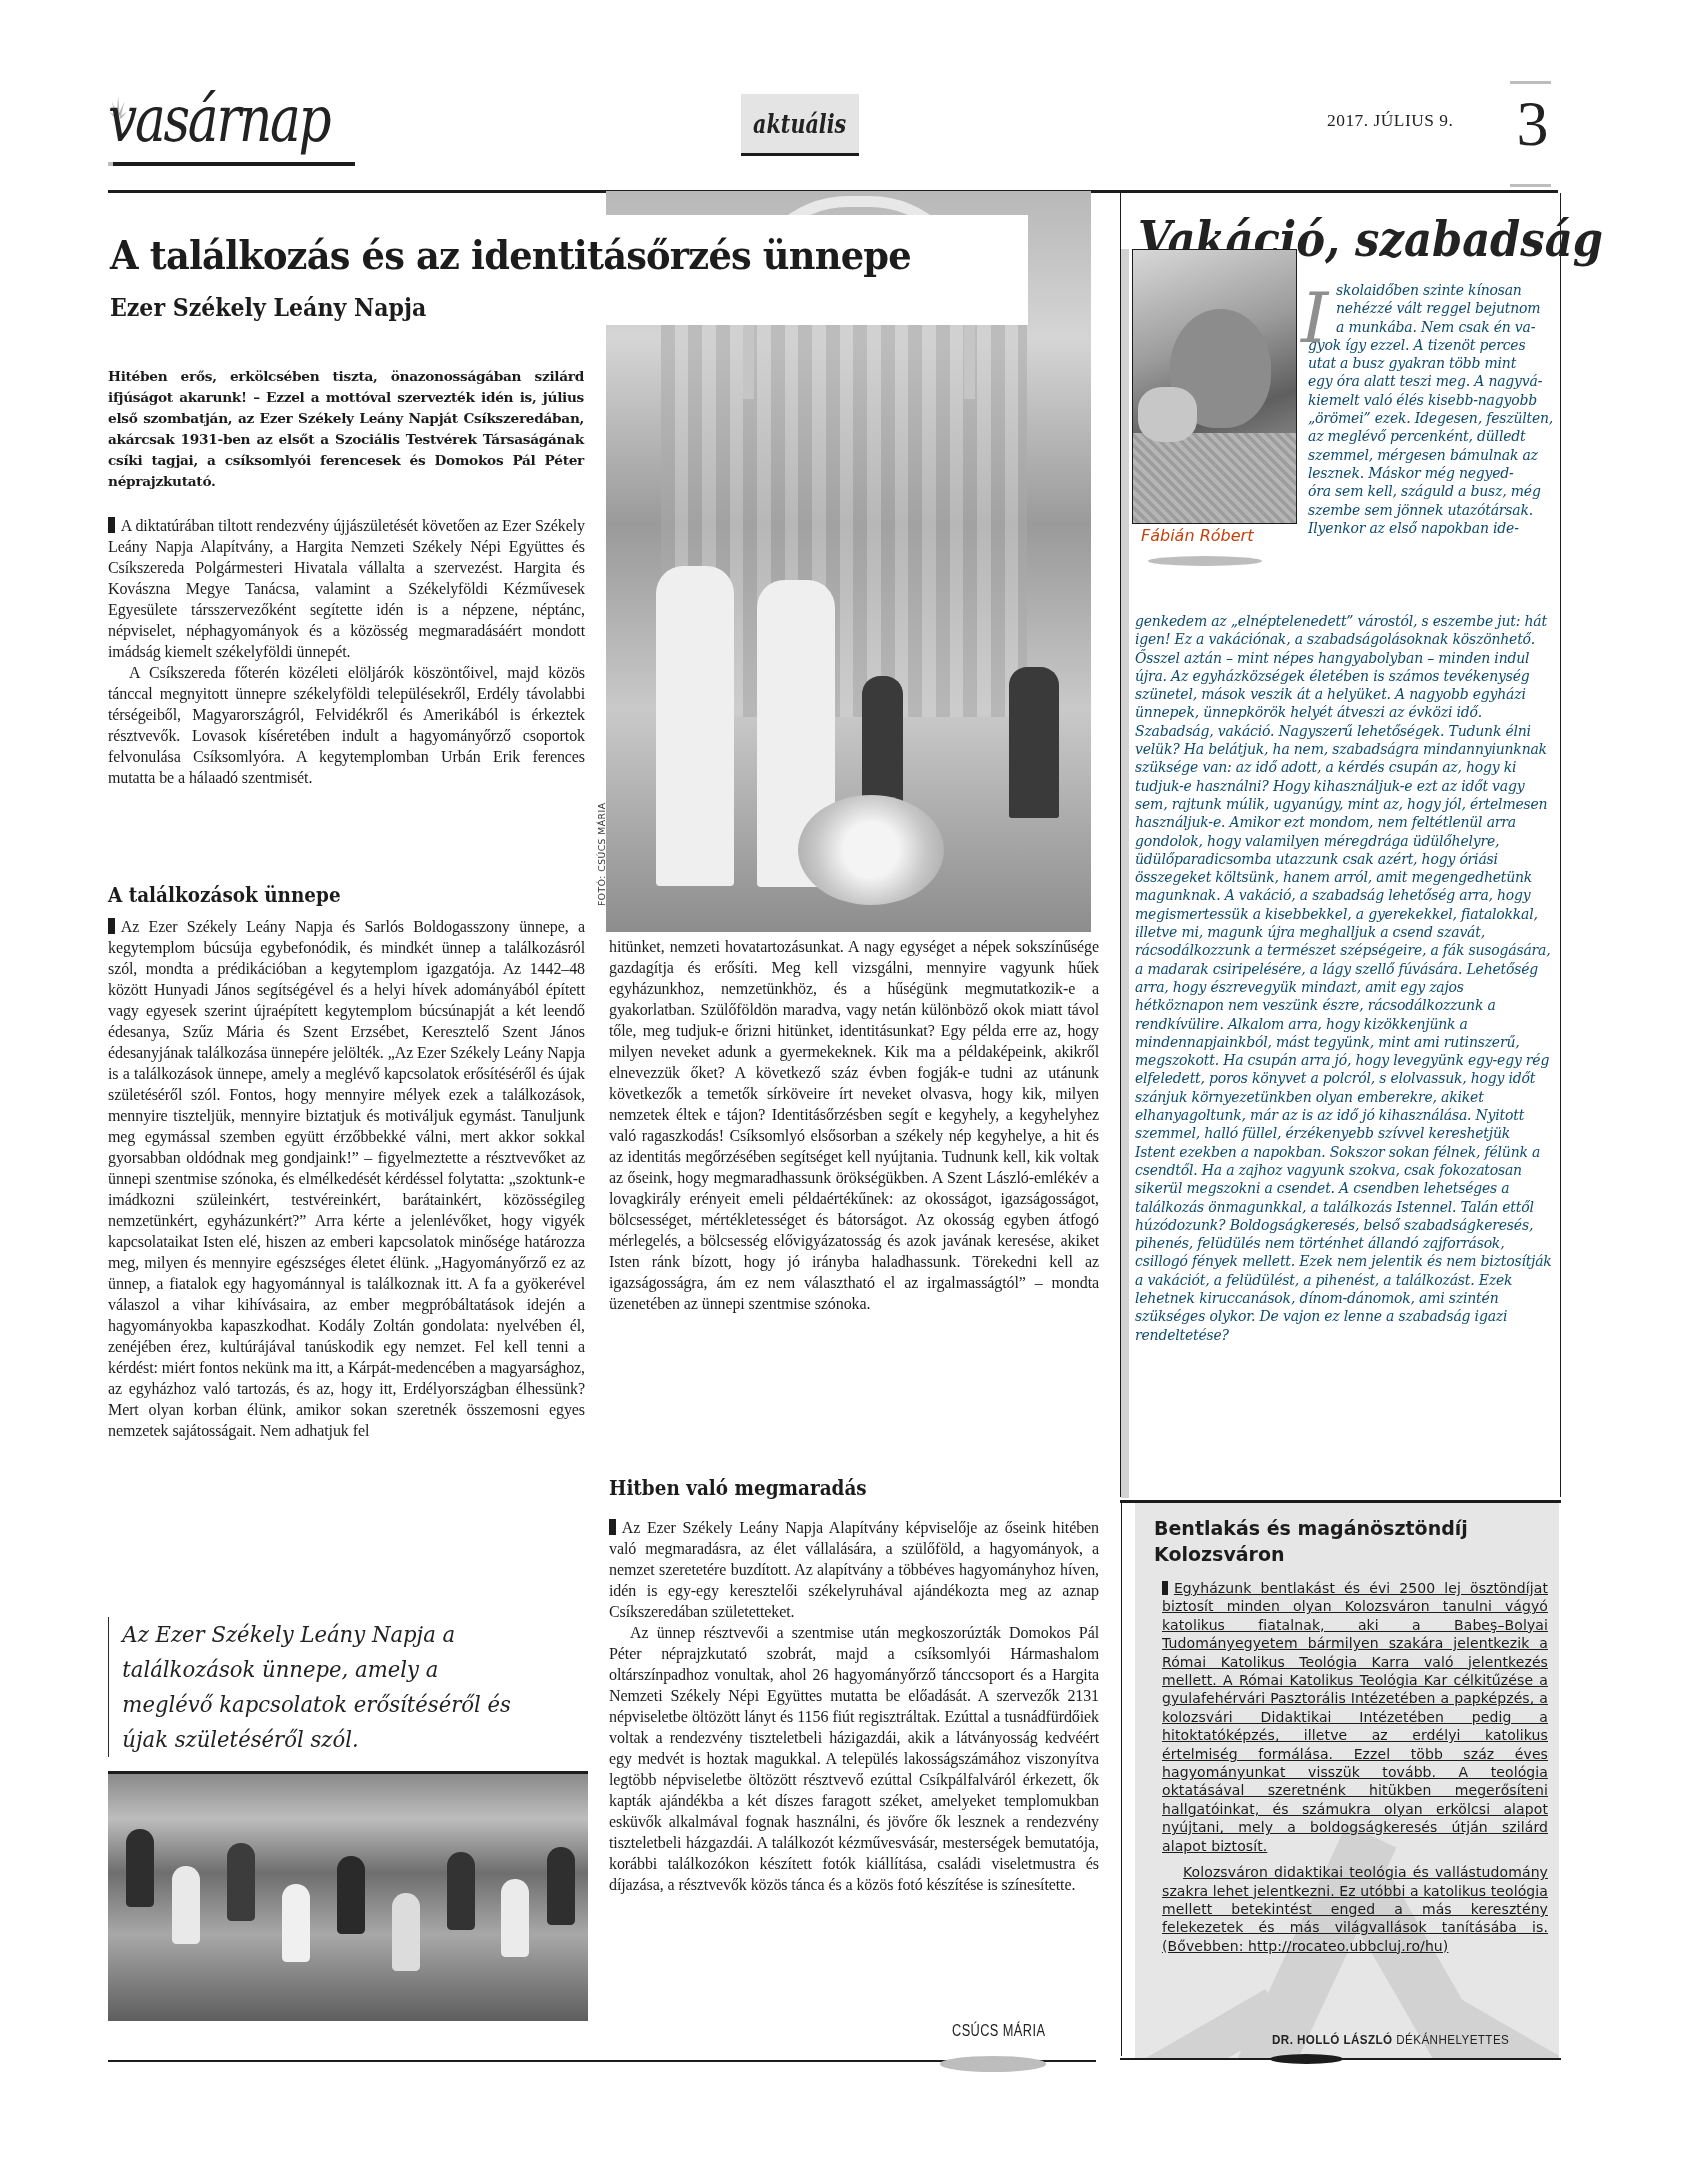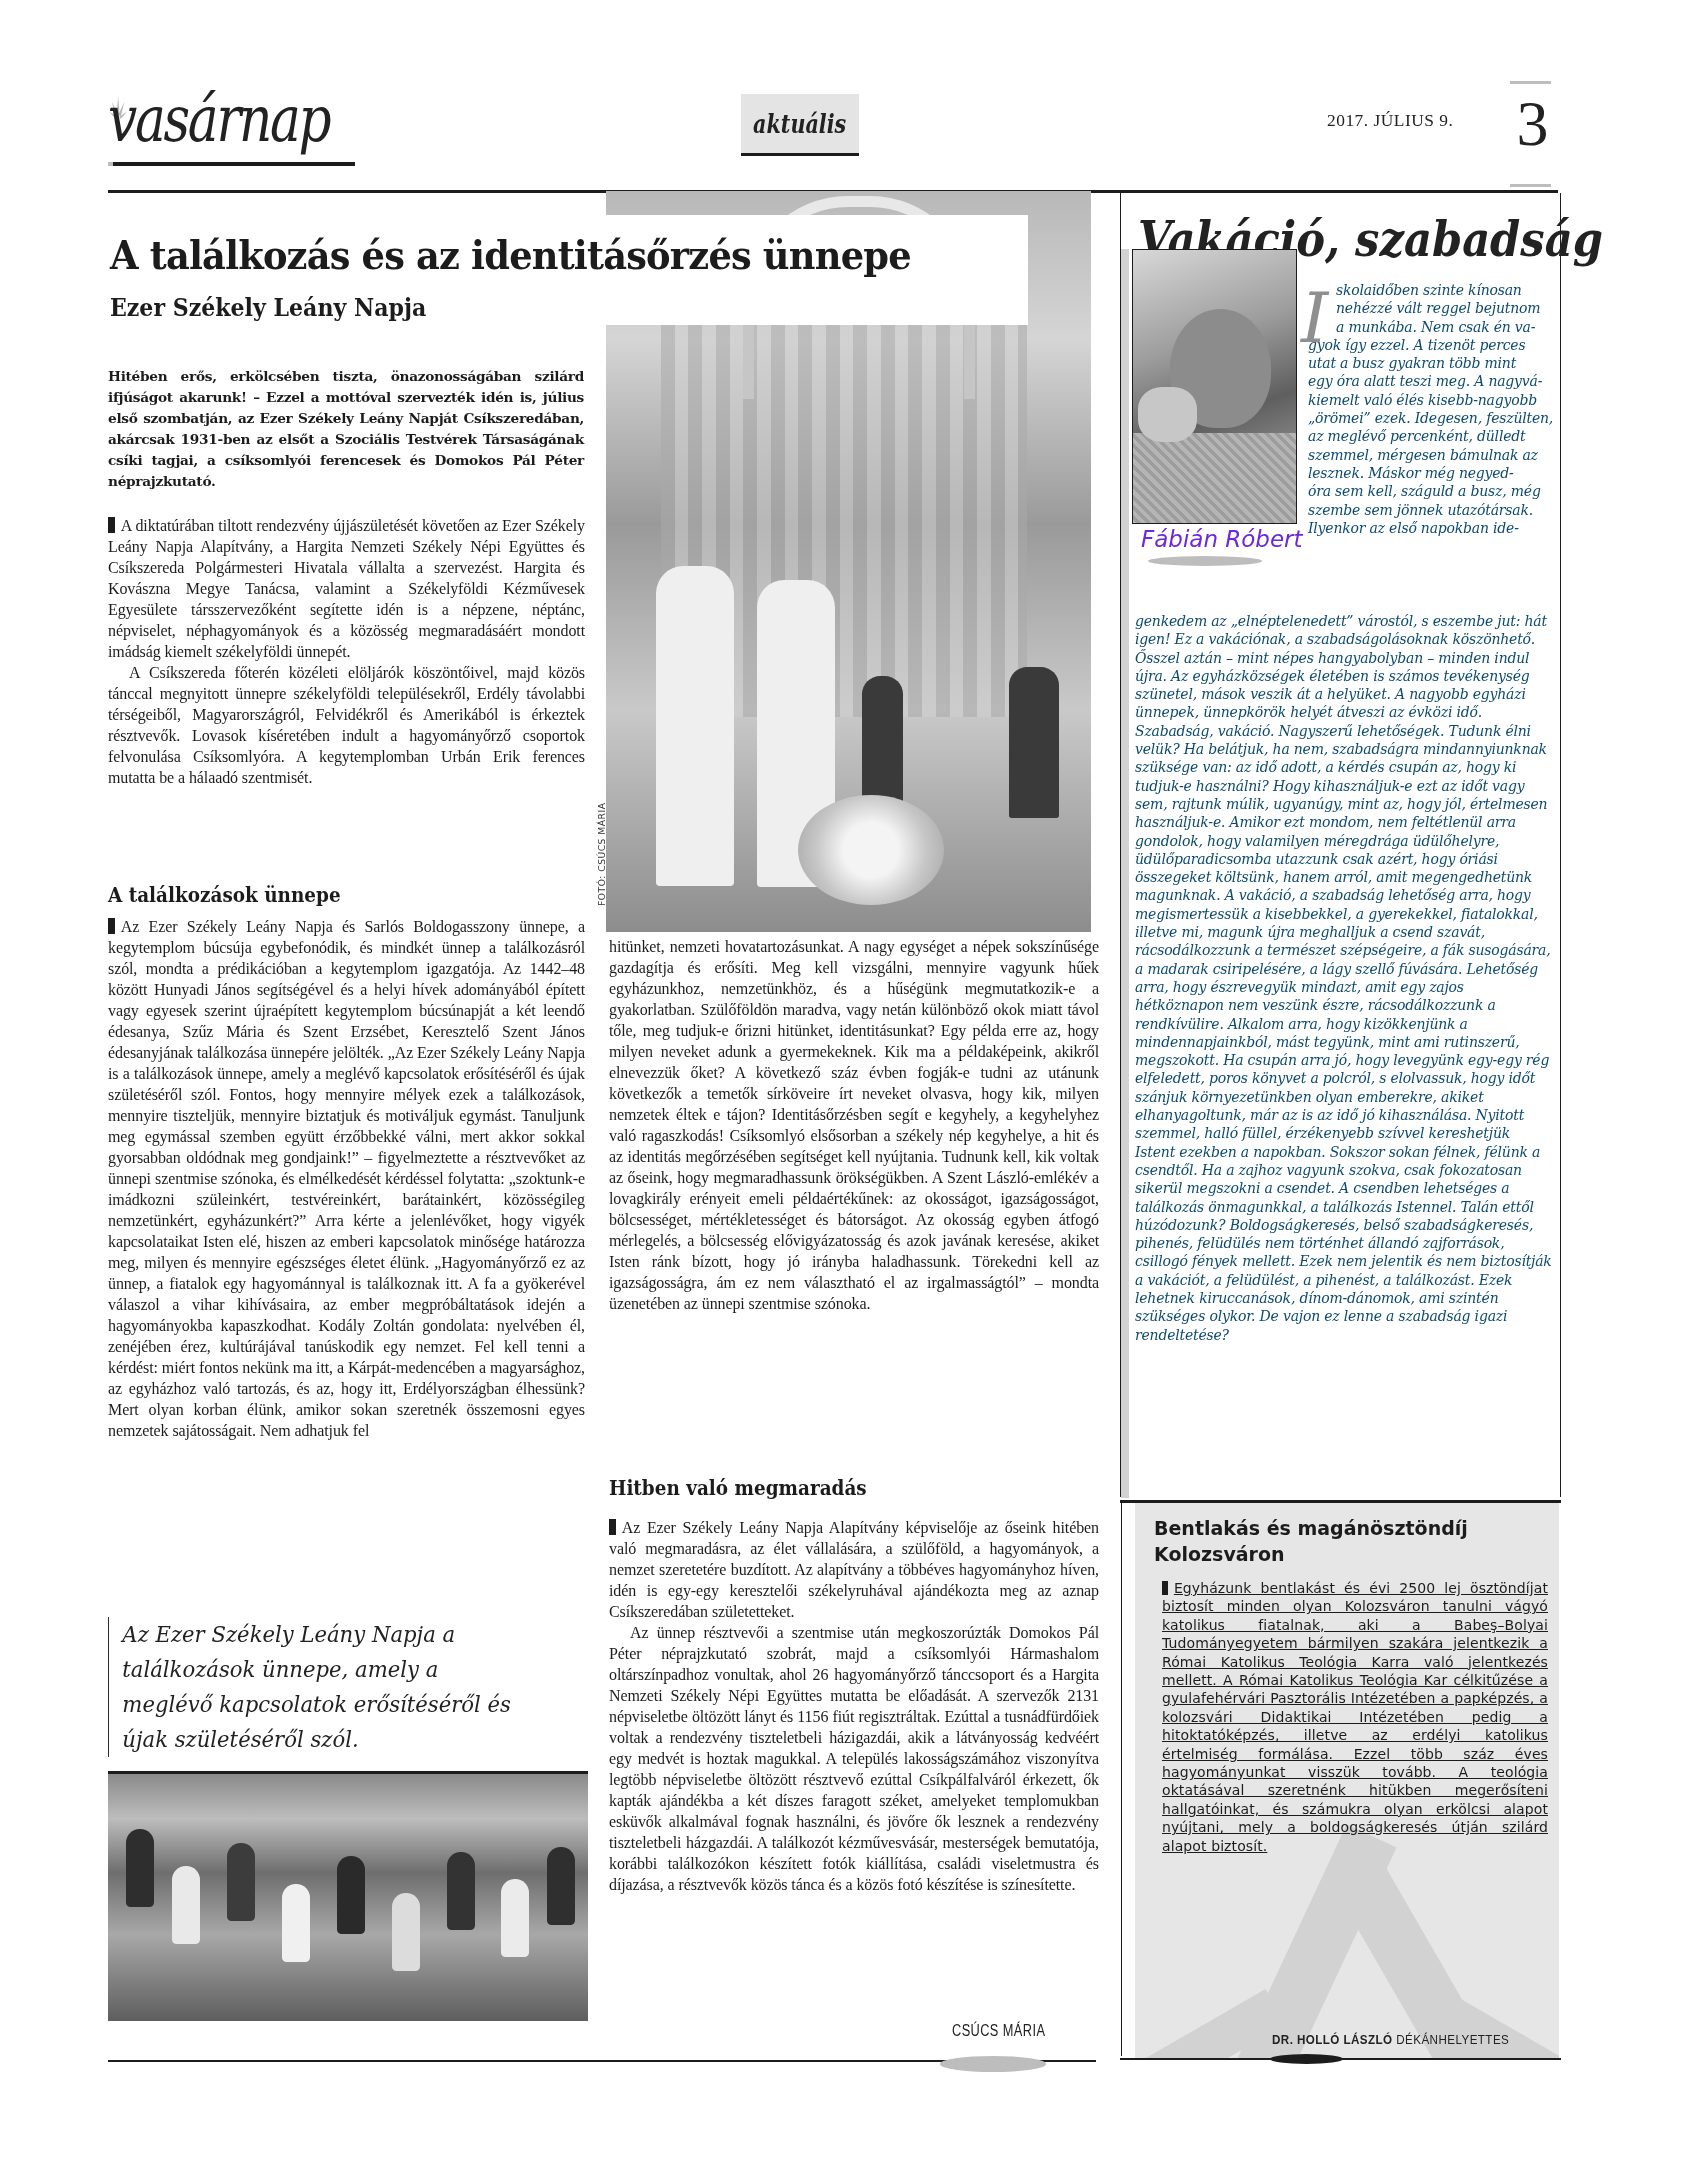--- a/index.html
+++ b/index.html
@@ -78,21 +78,21 @@
   .right-frame { left: 1120px; top: 193px; width: 439px; height: 1304px; border-left: 1.8px solid #1c1c1c; border-right: 1.8px solid #1c1c1c; }
   .right-frame-bottom { left: 1120px; top: 1500px; width: 441px; height: 2.7px; background: #1c1c1c; }
   .op-title { left: 1138px; top: 211px; font-family: "DejaVu Serif", serif; font-style: italic; font-size: 48px; color: #222;
               white-space: nowrap; transform: scaleX(0.9); transform-origin: left top; }
   .op-grey-bar2 { left: 1121px; top: 249px; width: 8.2px; height: 1249px; background: #d2d2d2; }
   .author-photo { left: 1132px; top: 249px; width: 163px; height: 273px; border: 1.4px solid #1c1c1c;
                   background: linear-gradient(160deg, #d8d8d8 0%, #9c9c9c 35%, #5f5f5f 60%, #bcbcbc 100%); overflow: hidden; }
   .author-photo .head { position: absolute; left: 37px; top: 59px; width: 101px; height: 119px; border-radius: 50% 50% 45% 45%; background: #8c8c8c; }
   .author-photo .hand { position: absolute; left: 4.6px; top: 137px; width: 59px; height: 55px; border-radius: 40%; background: #c7c7c7; }
   .author-photo .shirt { position: absolute; left: 0; top: 183px; width: 163px; height: 92px; background: repeating-linear-gradient(45deg, #b5b5b5 0 3.7px, #9d9d9d 3.7px 7.3px); }
-  .author-caption { left: 1141px; top: 526px; font-family: "DejaVu Sans", sans-serif; font-style: italic; font-size: 23px; color: #6d28d9; }
+  .author-caption { left: 1141px; top: 526px; font-family: "DejaVu Sans", sans-serif; font-style: italic; font-size: 16px; color: #c2410c; }
   .author-caption-oval { left: 1148px; top: 556px; width: 114px; height: 10px; border-radius: 50%; background: #bdbdbd; }
   .dropcap { left: 1301px; top: 284px; font-family: "DejaVu Serif", serif; font-style: italic; font-size: 69px; line-height: 69px; color: #8f8f8f; }
   .op-text { font-family: "DejaVu Serif", serif; font-style: italic; font-size: 14px; line-height: 18.3px; color: #0c4a6e; letter-spacing: -0.2px; }
   .op-text-wrap { left: 1308px; top: 281px; width: 247px; }
   .op-text-wrap .ind { padding-left: 28px; }
   .op-text-full { left: 1135px; top: 612px; width: 419px; }
 
   
   .info-box { left: 1121px; top: 1503px; width: 437px; height: 553px; border-left: 1.8px solid #1c1c1c; }
   .info-box-bg { left: 1135px; top: 1503px; width: 424px; height: 557px; background: #e6e6e6; overflow: hidden; }
@@ -233,20 +233,21 @@
 <div class="abs info-box-bg">
   <div class="ray" style="left:151px;top:320px;width:55px;height:275px;transform:rotate(25deg);"></div>
   <div class="ray" style="left:256px;top:348px;width:55px;height:256px;transform:rotate(-30deg);"></div>
   <div class="ray" style="left:41px;top:458px;width:41px;height:183px;transform:rotate(60deg);"></div>
   <div class="ray" style="left:357px;top:458px;width:41px;height:183px;transform:rotate(-60deg);"></div>
 </div>
 <div class="abs info-box"></div>
 <h3 class="abs info-title" style="margin:0">Bentlakás és magánösztöndíj Kolozsváron</h3>
 <div class="abs info-body">
   <p class="first"><span class="bullet" style="height:13.7px;width:6.4px"></span><span>Egyházunk bentlakást és évi 2500 lej ösztöndíjat biztosít minden olyan Kolozsváron tanulni vágyó katolikus fiatalnak, aki a Babeş–Bolyai Tudományegyetem bármilyen szakára jelentkezik a Római Katolikus Teológia Karra való jelentkezés mellett. A Római Katolikus Teológia Kar célkitűzése a gyulafehérvári Pasztorális Intézetében a papképzés, a kolozsvári Didaktikai Intézetében pedig a hitoktatóképzés, illetve az erdélyi katolikus értelmiség formálása. Ezzel több száz éves hagyományunkat visszük tovább. A teológia oktatásával szeretnénk hitükben megerősíteni hallgatóinkat, és számukra olyan erkölcsi alapot nyújtani, mely a boldogságkeresés útján szilárd alapot biztosít.</span></p>
+  <p>Kolozsváron didaktikai teológia és vallástudomány szakra lehet jelentkezni. Ez utóbbi a katolikus teológia mellett betekintést enged a más keresztény felekezetek és más világvallások tanításába is. (Bővebben: http://rocateo.ubbcluj.ro/hu)</p>
 </div>
 <div class="abs info-sign">
   <b>DR. HOLLÓ LÁSZLÓ</b>
   <span>DÉKÁNHELYETTES</span>
 </div>
 <div class="abs info-bottom-rule"></div>
 <div class="abs info-oval"></div>
 
 
 </body></html>

